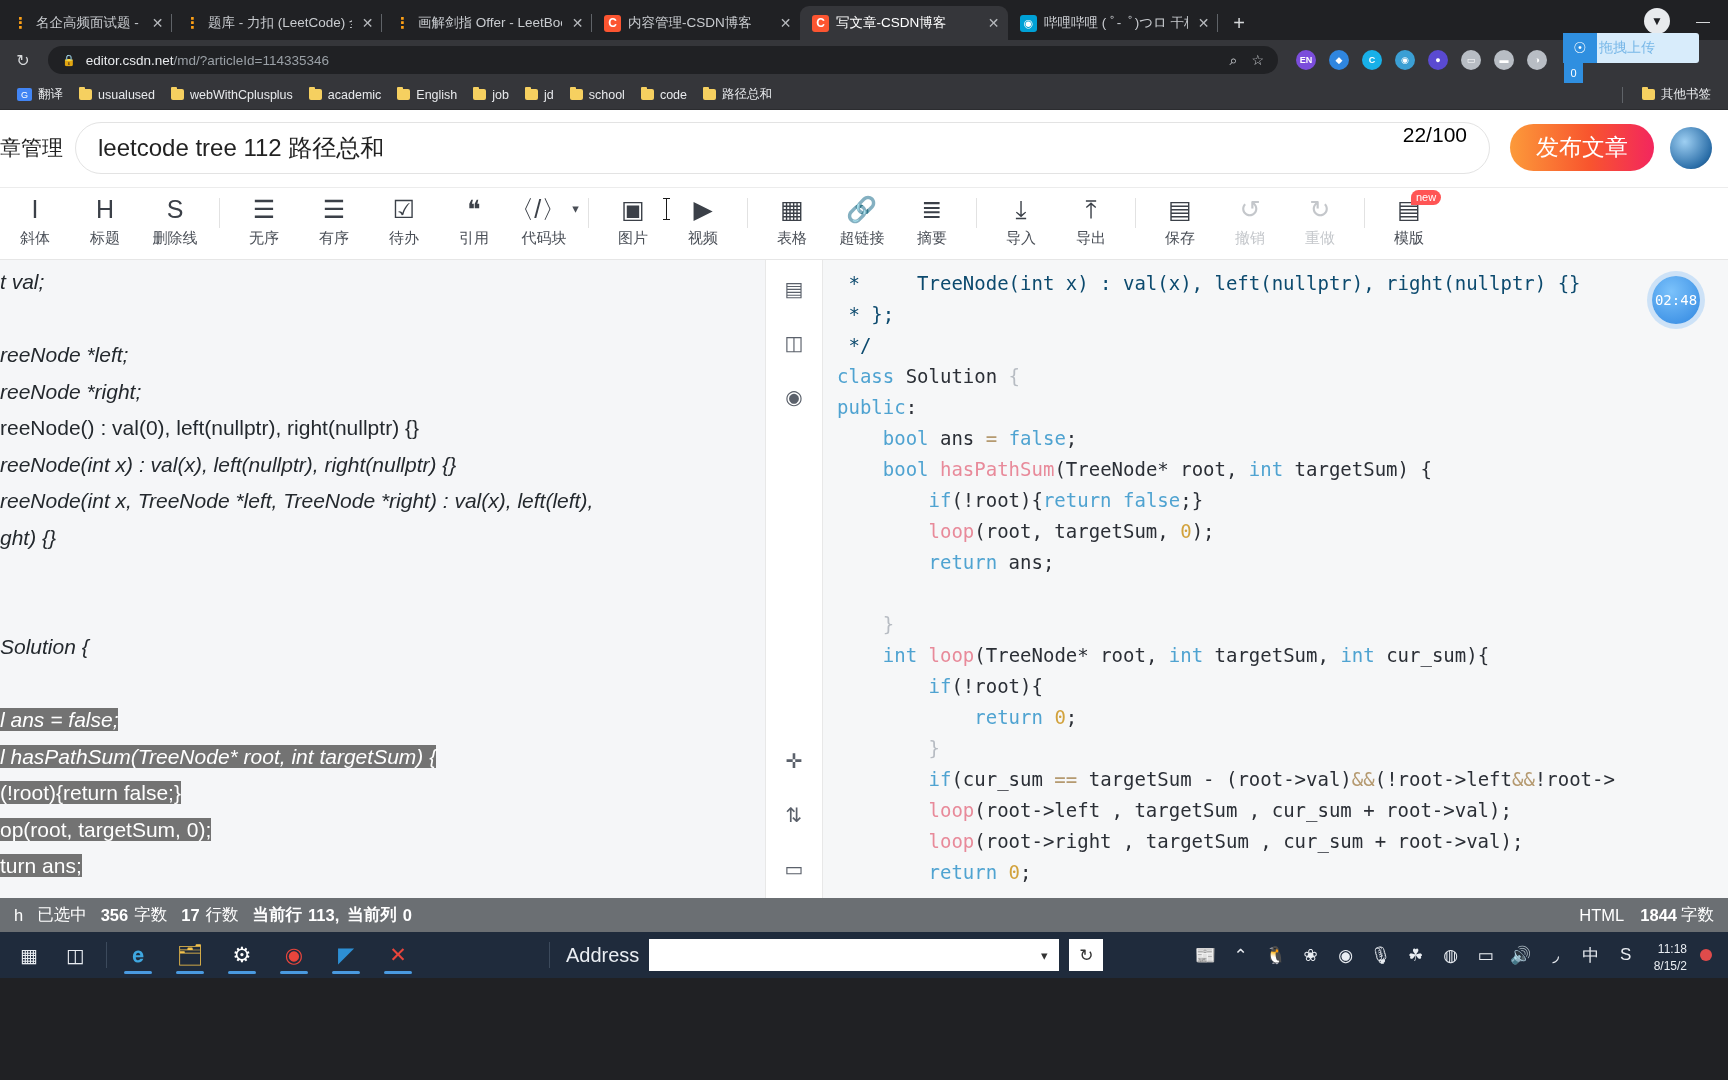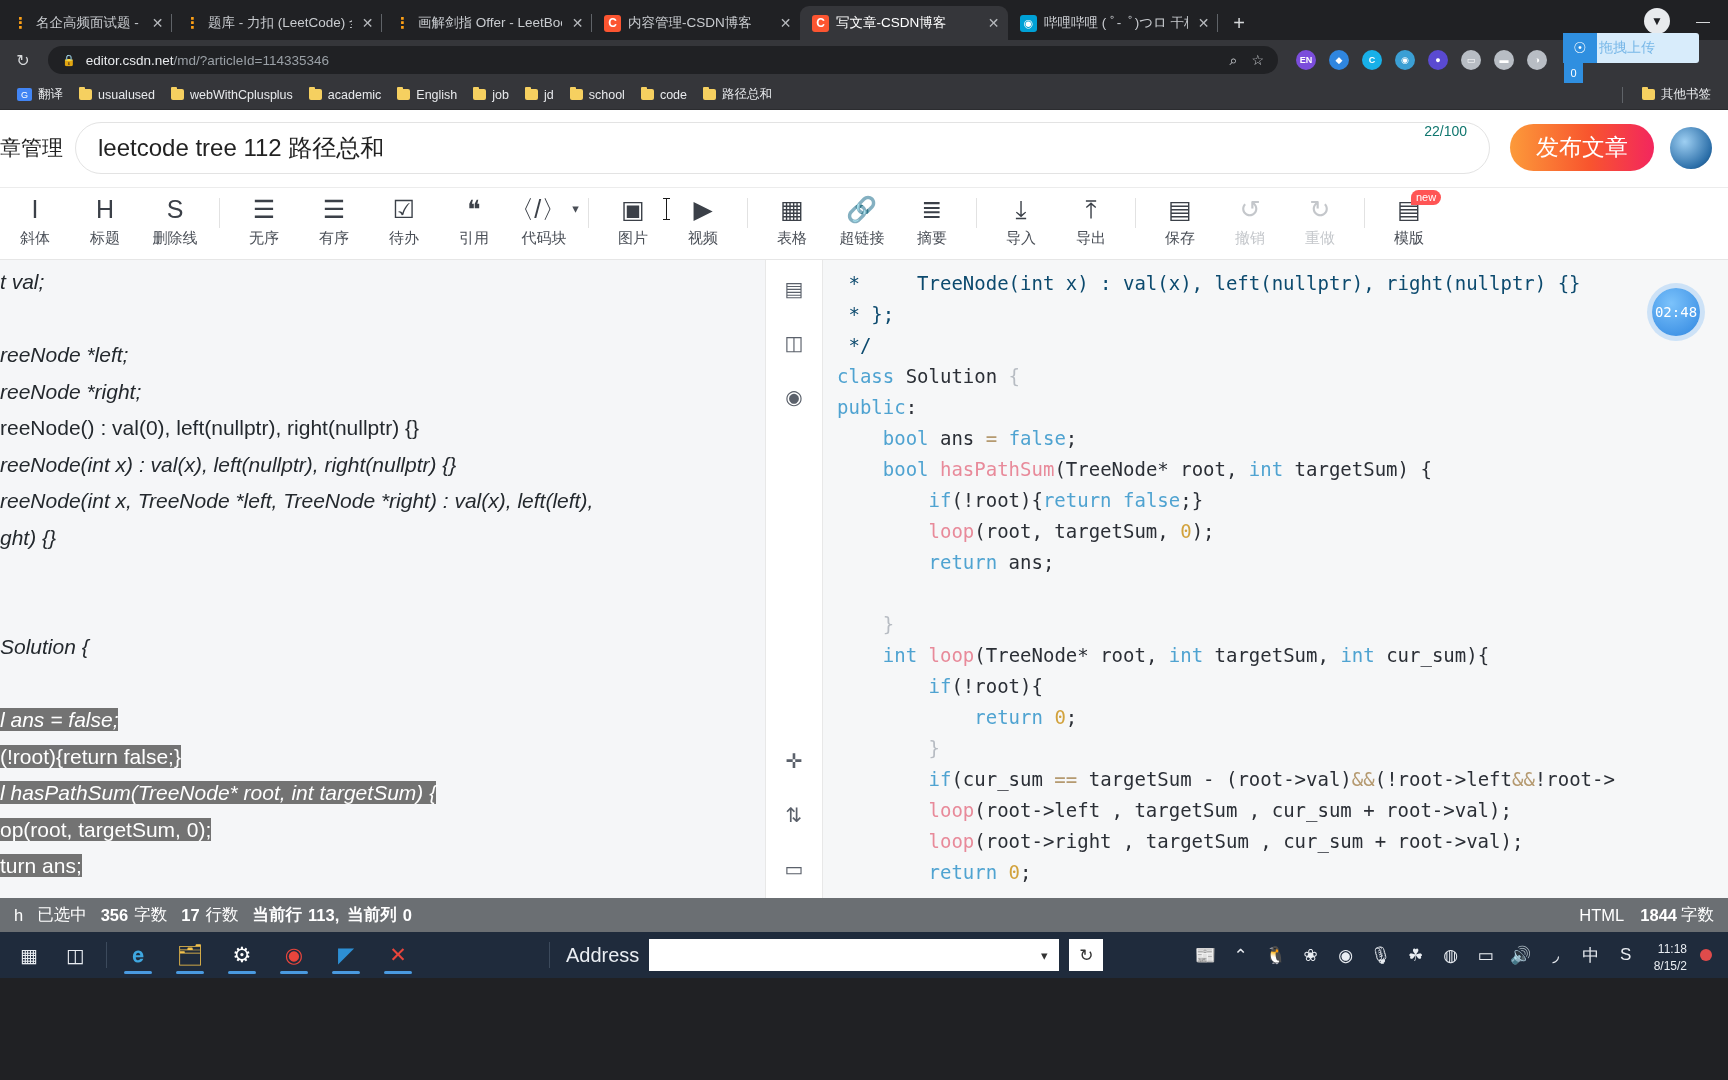--- a/index.html
+++ b/index.html
@@ -122,21 +122,21 @@
   }
   .edhead-label { font-size: 21px; color: #222; padding-left: 0; white-space: nowrap; margin-right: 12px; }
   .title-wrap {
     flex: 1; height: 52px; border: 1px solid #e3e3e3; border-radius: 26px;
     display: flex; padding: 0 22px; background: #fff;
   }
   .title-input {
     flex: 1; border: none; outline: none; font-size: 24px; color: #222;
     font-family: "Liberation Sans", sans-serif; background: transparent;
   }
-  .title-count { color: #0f766e; font-size: 14px; margin-left: 10px; }
+  .title-count { color: #000000; font-size: 21px; margin-left: 10px; }
   .publish-btn {
     margin-left: 20px; height: 47px; min-width: 140px; padding: 0 26px;
     border-radius: 24px; color: #fff; font-size: 23px;
     background: linear-gradient(90deg,#fc9a3a 0%,#f8552e 55%, #f3265e 100%);
     display: flex; align-items: center; justify-content: center; border: none;
   }
   .avatar-hd {
     margin-left: 16px; width: 42px; height: 42px; border-radius: 50%;
     background: radial-gradient(circle at 35% 35%, #9ecff2, #2b6ea8 70%, #123a5e);
     flex: none;
@@ -201,21 +201,21 @@
   }
   .code-line { white-space: pre; }
   .c-com { color: #0c4a6e; }
   .c-kw  { color: #4fa3d1; }
   .c-fn  { color: #e88a9a; }
   .c-num { color: #d2a23c; }
   .c-op  { color: #b59a70; }
   .c-pl  { color: #2b2f36; }
   .c-brace { color: #b7bcc3; }
   .timer-bubble {
-    position: absolute; right: 28px; top: 28px; width: 48px; height: 48px;
+    position: absolute; right: 28px; top: 16px; width: 48px; height: 48px;
     border-radius: 50%; background: radial-gradient(circle at 40% 32%, #7bc2fb, #2f86e0);
     color: #fff; font-size: 14px; display:flex; align-items:center; justify-content:center;
     box-shadow: 0 0 0 5px rgba(110,180,245,.30);
   }
 
   
   .statusbar {
     height: 34px; background: #6b6f73; color: #fff;
     display: flex; align-items: center; padding: 0 14px;
     font-size: 16.5px; gap: 14px;
@@ -487,22 +487,22 @@
           <div class="ed-line"><span class="ital">reeNode *right;</span></div>
           <div class="ed-line"><span>reeNode() : val(0), left(nullptr), right(nullptr) {}</span></div>
           <div class="ed-line"><span class="ital">reeNode(int x) : val(x), left(nullptr), right(nullptr) {}</span></div>
           <div class="ed-line"><span class="ital">reeNode(int x, TreeNode *left, TreeNode *right) : val(x), left(left),</span></div>
           <div class="ed-line"><span class="ital">ght) {}</span></div>
           <div class="ed-line"><span>&nbsp;</span></div>
           <div class="ed-line"><span>&nbsp;</span></div>
           <div class="ed-line"><span class="ital">Solution {</span></div>
           <div class="ed-line"><span>&nbsp;</span></div>
           <div class="ed-line"><span class="ital sel">l ans = false;</span></div>
+          <div class="ed-line"><span class="ital sel">l hasPathSum(TreeNode* root, int targetSum) {</span></div>
           <div class="ed-line"><span class="sel">(!root){return false;}</span></div>
-          <div class="ed-line"><span class="ital sel">l hasPathSum(TreeNode* root, int targetSum) {</span></div>
           <div class="ed-line"><span class="sel">op(root, targetSum, 0);</span></div>
           <div class="ed-line"><span class="sel">turn ans;</span></div>
         </div>
       <div class="ed-scroll"></div>
 
       <div class="pane-rail">
         <div id="rail-host" style="display:flex;flex-direction:column;align-items:center;gap:24px;">
             <div class="rail-ico">▤</div>
             <div class="rail-ico">◫</div>
             <div class="rail-ico">◉</div>

